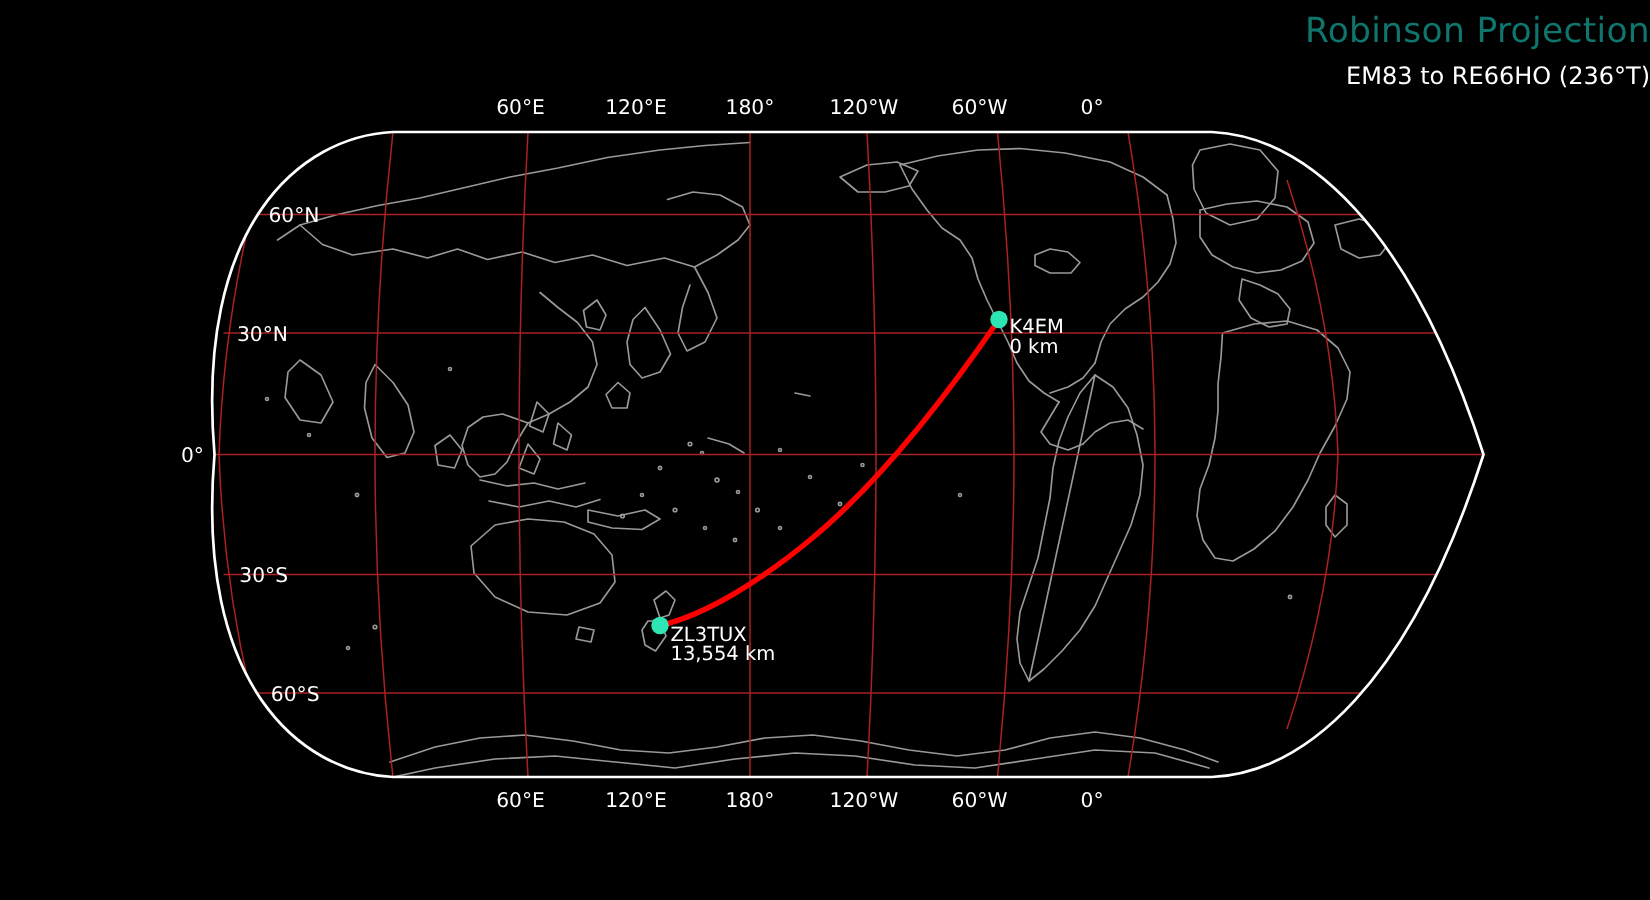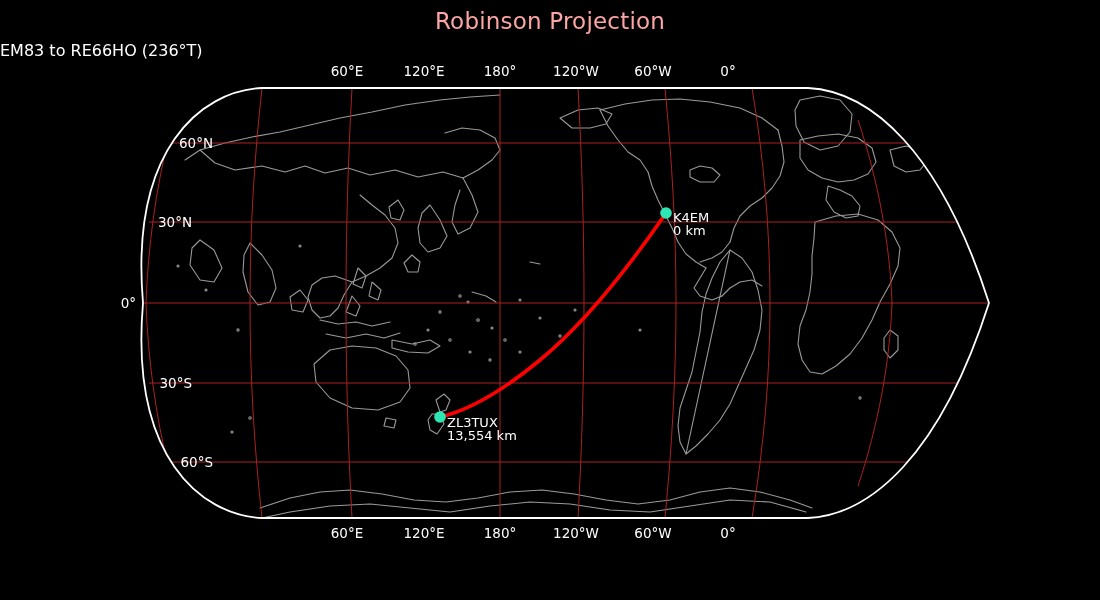--- a/index.html
+++ b/index.html
@@ -17,31 +17,31 @@
     position: relative;
     width: 1100px;
     height: 600px;
     background: #000000;
   }
   .title {
     position: absolute;
     left: 0;
     top: 8px;
     width: 1100px;
-    text-align: center;
-    color: #fca5a5;
+    text-align: right;
+    color: #0f766e;
     font-size: 23px;
     letter-spacing: 0.2px;
   }
   .subtitle {
     position: absolute;
     left: 0;
     top: 41px;
     width: 1100px;
-    text-align: left;
+    text-align: right;
     color: #ffffff;
     font-size: 16px;
   }
   #mapsvg {
     position: absolute;
     left: 0;
     top: 0;
   }
   .axlabel {
     fill: #ffffff;

